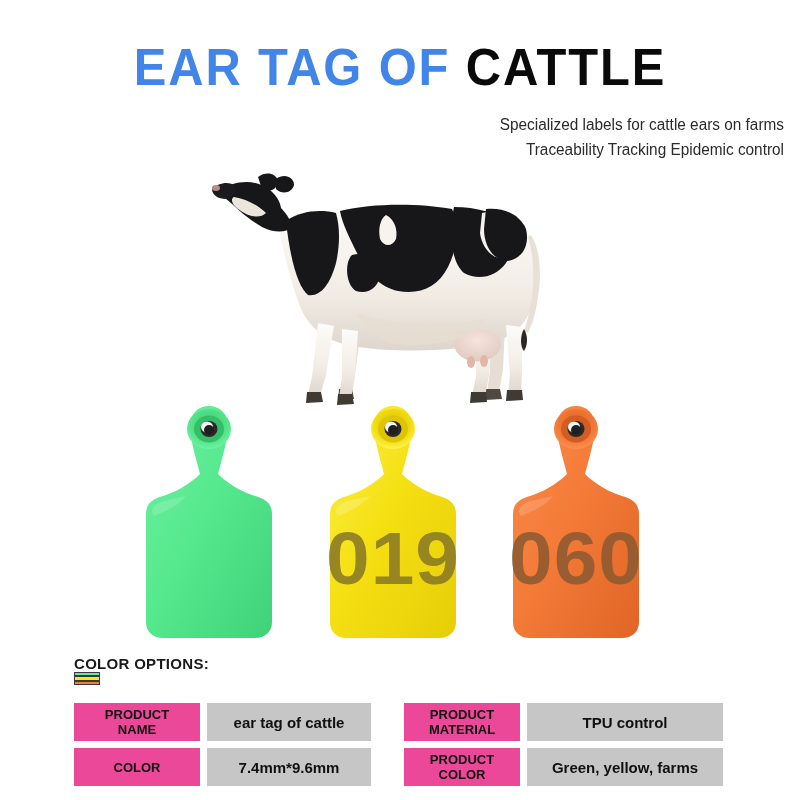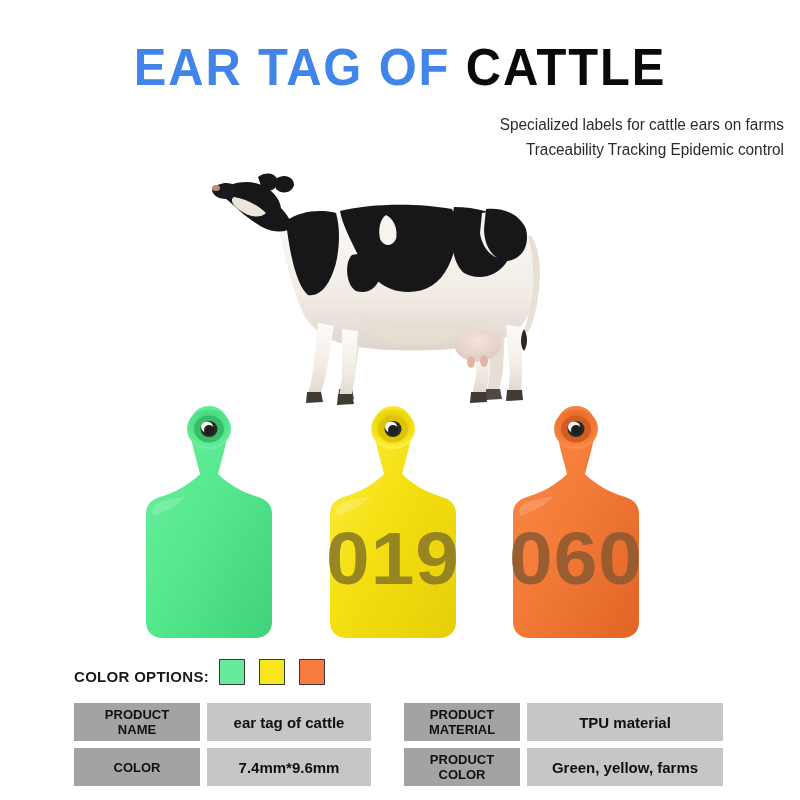--- a/index.html
+++ b/index.html
@@ -95,22 +95,23 @@
     opacity: 0.88;
     pointer-events: none;
   }
 
   
   .color-options {
     position: absolute;
     left: 74px;
     top: 655px;
     display: flex;
-    align-items: flex-end;
+    align-items: flex-start;
     height: 30px;
+    flex-direction: column;
   }
   .color-options-label {
     font-size: 15px;
     font-weight: bold;
     color: #1a1a1a;
     letter-spacing: 0.3px;
     margin-right: 10px;
     white-space: nowrap;
   }
   .swatch {
@@ -133,21 +134,21 @@
     top: 0;
   }
   .spec-table.left  { left: 74px; }
   .spec-table.right { left: 404px; }
 
   .spec-row {
     display: flex;
     margin-bottom: 7px;
   }
   .spec-label {
-    background: #a3a3a3;
+    background: #ec4899;
     color: #101010;
     font-size: 13px;
     font-weight: bold;
     line-height: 15px;
     display: flex;
     align-items: center;
     justify-content: center;
     text-align: center;
     height: 38px;
     box-sizing: border-box;
@@ -414,21 +415,21 @@
     <div class="spec-row">
       <div class="spec-label">COLOR</div>
       <div class="spec-value">7.4mm*9.6mm</div>
     </div>
   </div>
 
   <div class="spec-table right">
     <div class="spec-row">
       <div class="spec-label">PRODUCT
 MATERIAL</div>
-      <div class="spec-value">TPU material</div>
+      <div class="spec-value">TPU control</div>
     </div>
     <div class="spec-row">
       <div class="spec-label">PRODUCT
 COLOR</div>
       <div class="spec-value">Green, yellow, farms</div>
     </div>
   </div>
 </div>
 
 </body></html>

